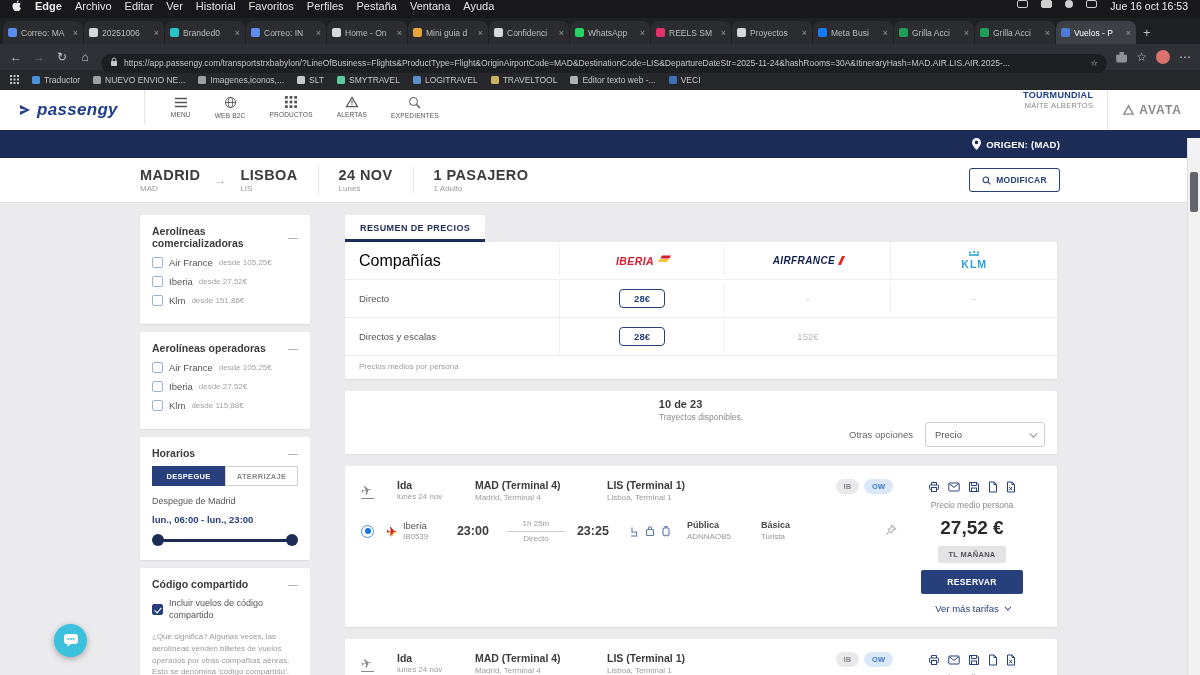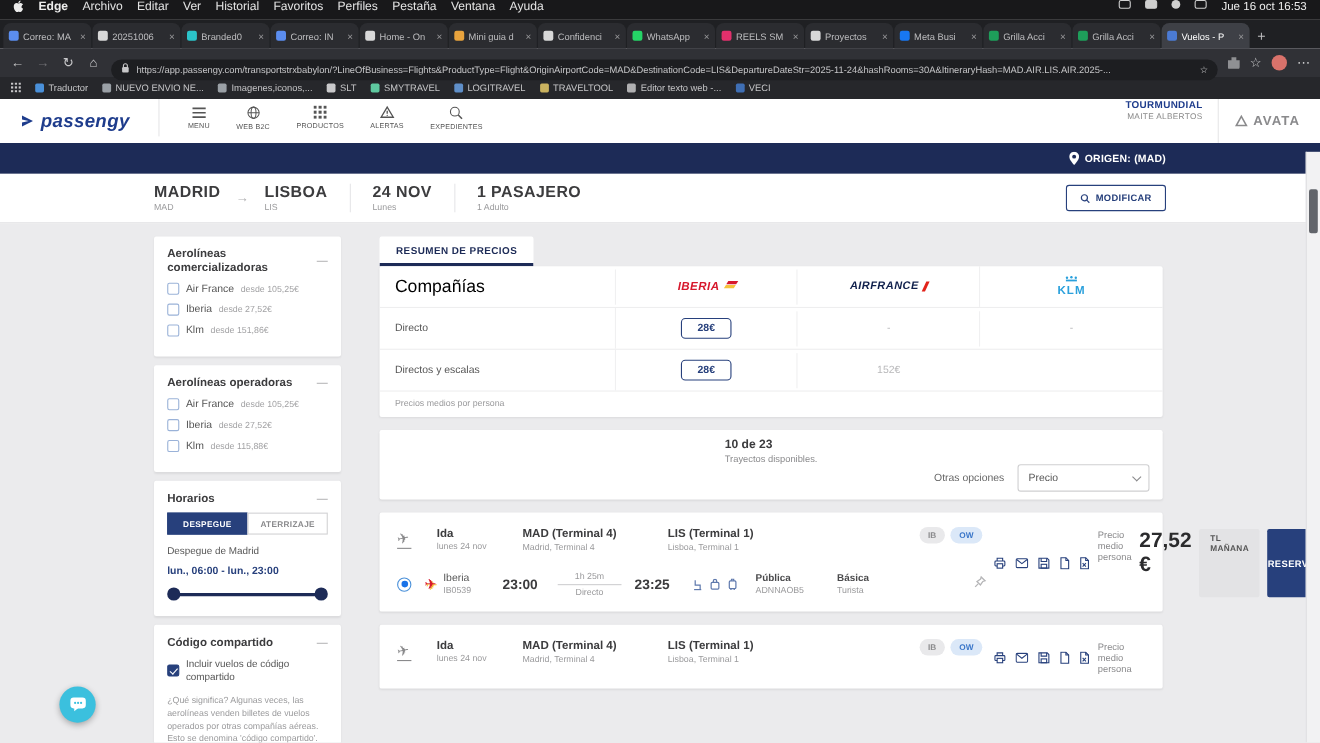--- a/index.html
+++ b/index.html
@@ -144,21 +144,21 @@
 .ib-mark{margin:0 6px 0 12px;}
 .ib-mark::before{content:"✈";color:#d7192d;font-size:13px;text-shadow:1px 1px 0 #f5c33b;}
 .fc-airline{width:54px;line-height:1.25;font-size:9.5px;color:#555;}
 .fc-time{font-size:12.5px;font-weight:bold;color:#3c3c3e;width:46px;}
 .fc-dur{width:66px;text-align:center;line-height:1.2;margin-right:8px;}
 .dur-line{border-bottom:1px solid #cfcfd1;margin:2px 4px;}
 .fc-amen{display:flex;gap:6px;align-items:center;margin:0 16px 0 6px;}
 .fc-fare{width:74px;line-height:1.3;}
 .fc-fare-t{font-size:9px;font-weight:bold;color:#4a4a4c;}
 .pin-ic{margin-left:auto;margin-right:6px;}
-.fc-right{width:138px;flex:none;display:flex;flex-direction:row;gap:7px;padding-top:2px;}
+.fc-right{width:138px;flex:none;display:flex;flex-direction:column;align-items:center;gap:7px;padding-top:2px;}
 .doc-icons{display:flex;gap:8px;align-items:center;}
 .pm-label{font-size:8.5px;color:#8a8a8c;}
 .fc-price{font-size:19px;font-weight:bold;color:#2b2b2d;}
 .tl-badge{background:#e3e3e5;color:#555;font-size:7.5px;font-weight:bold;padding:4px 10px;border-radius:2px;letter-spacing:.3px;}
 .reserve{background:#27407c;color:#fff;font-size:8.5px;font-weight:bold;padding:7px 0;width:102px;text-align:center;border-radius:2px;border:none;letter-spacing:.4px;font-family:inherit;}
 .more-fares{color:#27407c;font-size:9.5px;display:flex;align-items:center;gap:5px;margin-top:2px;}
 
 
 .chatbtn{position:absolute;left:54px;top:624px;width:33px;height:33px;border-radius:50%;background:#3bc0de;box-shadow:0 2px 6px rgba(0,0,0,.3);display:flex;align-items:center;justify-content:center;}
 .pagescroll{position:absolute;right:0;top:138px;width:13px;height:537px;background:#f2f2f3;border-left:1px solid #dedee0;}

